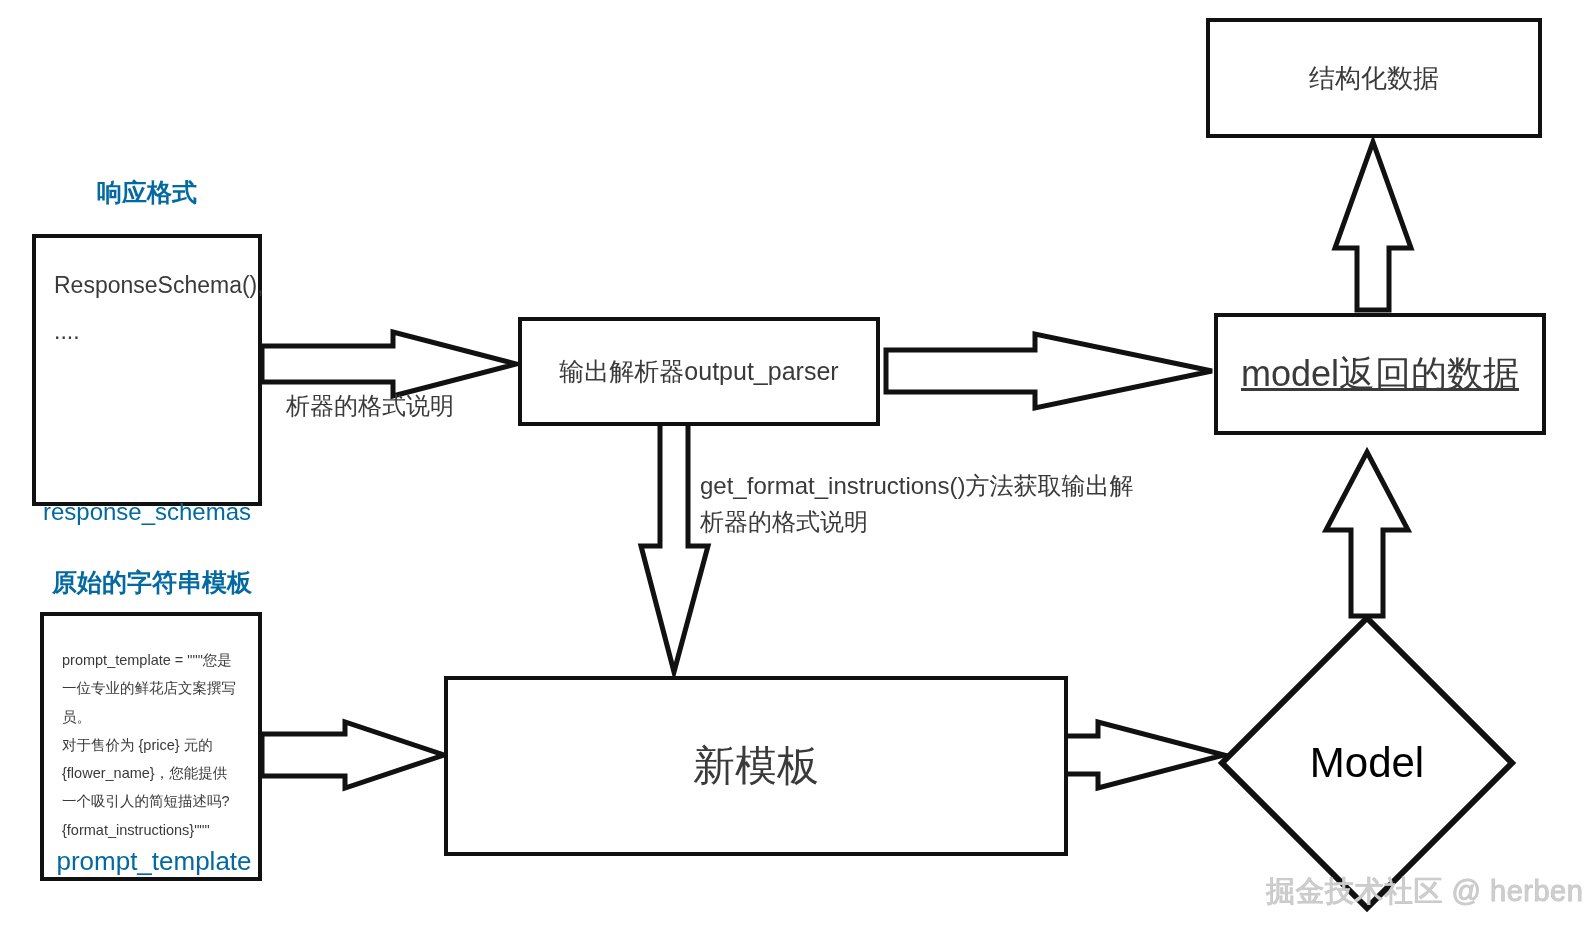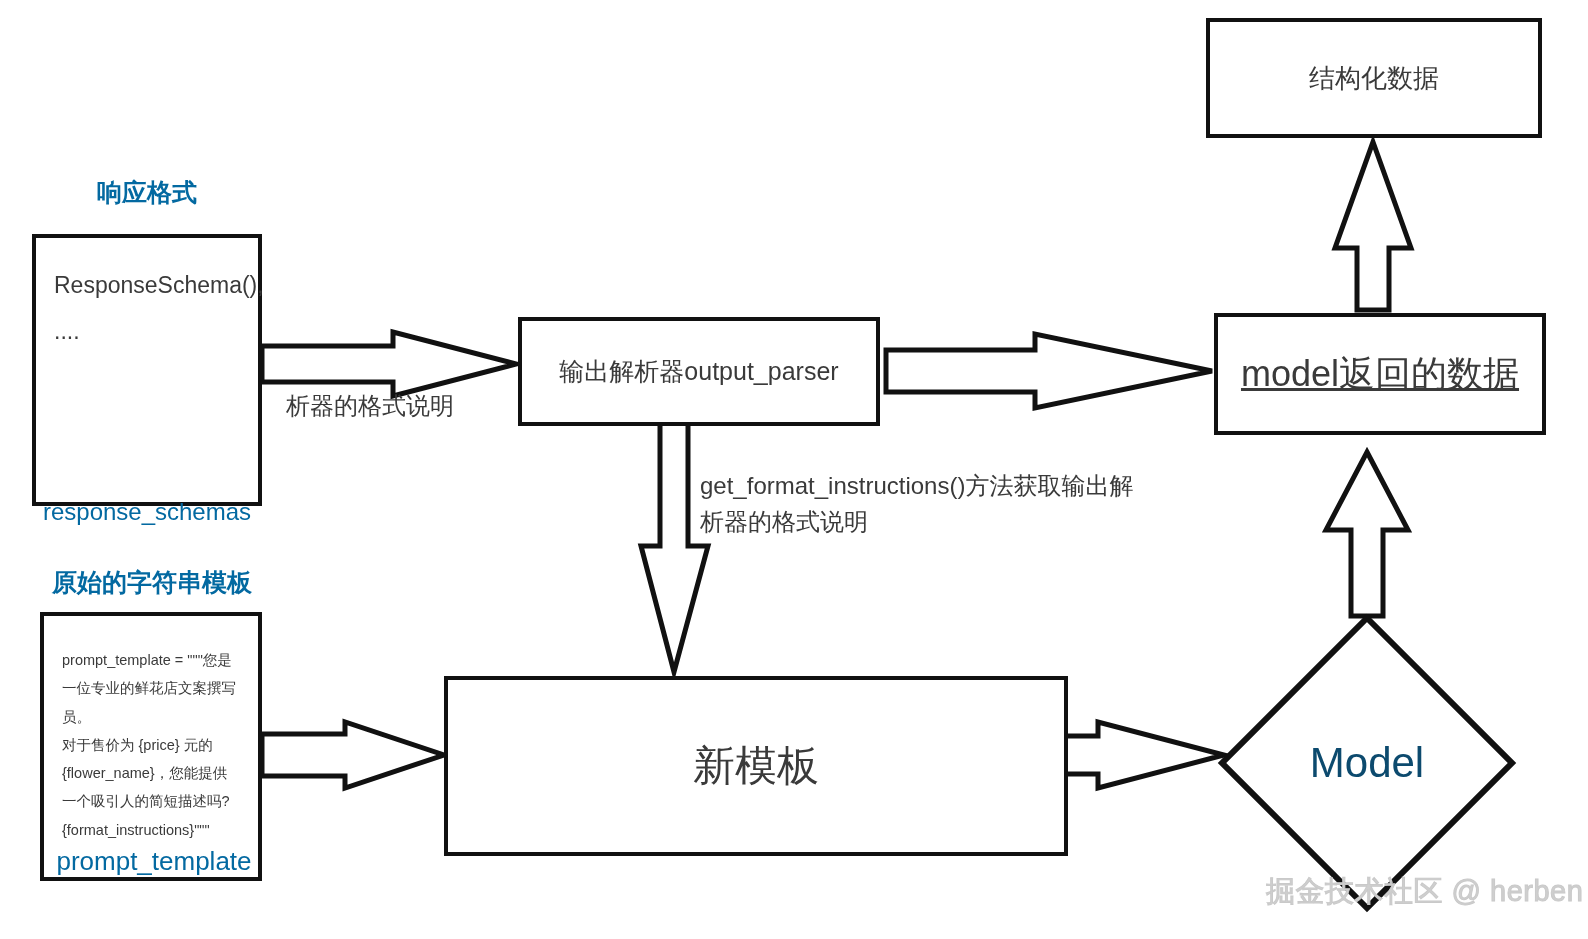--- a/index.html
+++ b/index.html
@@ -113,21 +113,21 @@
     left: 1214px; top: 313px; width: 332px; height: 122px;
     font-size: 36px;
     text-decoration: underline;
   }
   #diamond-model-label {
     position: absolute;
     left: 1222px; top: 618px;
     width: 290px; height: 290px;
     display: flex; align-items: center; justify-content: center;
     font-size: 42px;
-    color: #0c4a6e;
+    color: #000000;
   }
 
   #label-create-parser {
     left: 286px; top: 388px;
     font-size: 24px;
   }
   #label-get-format {
     left: 700px; top: 468px;
     font-size: 24px;
     width: 440px;

